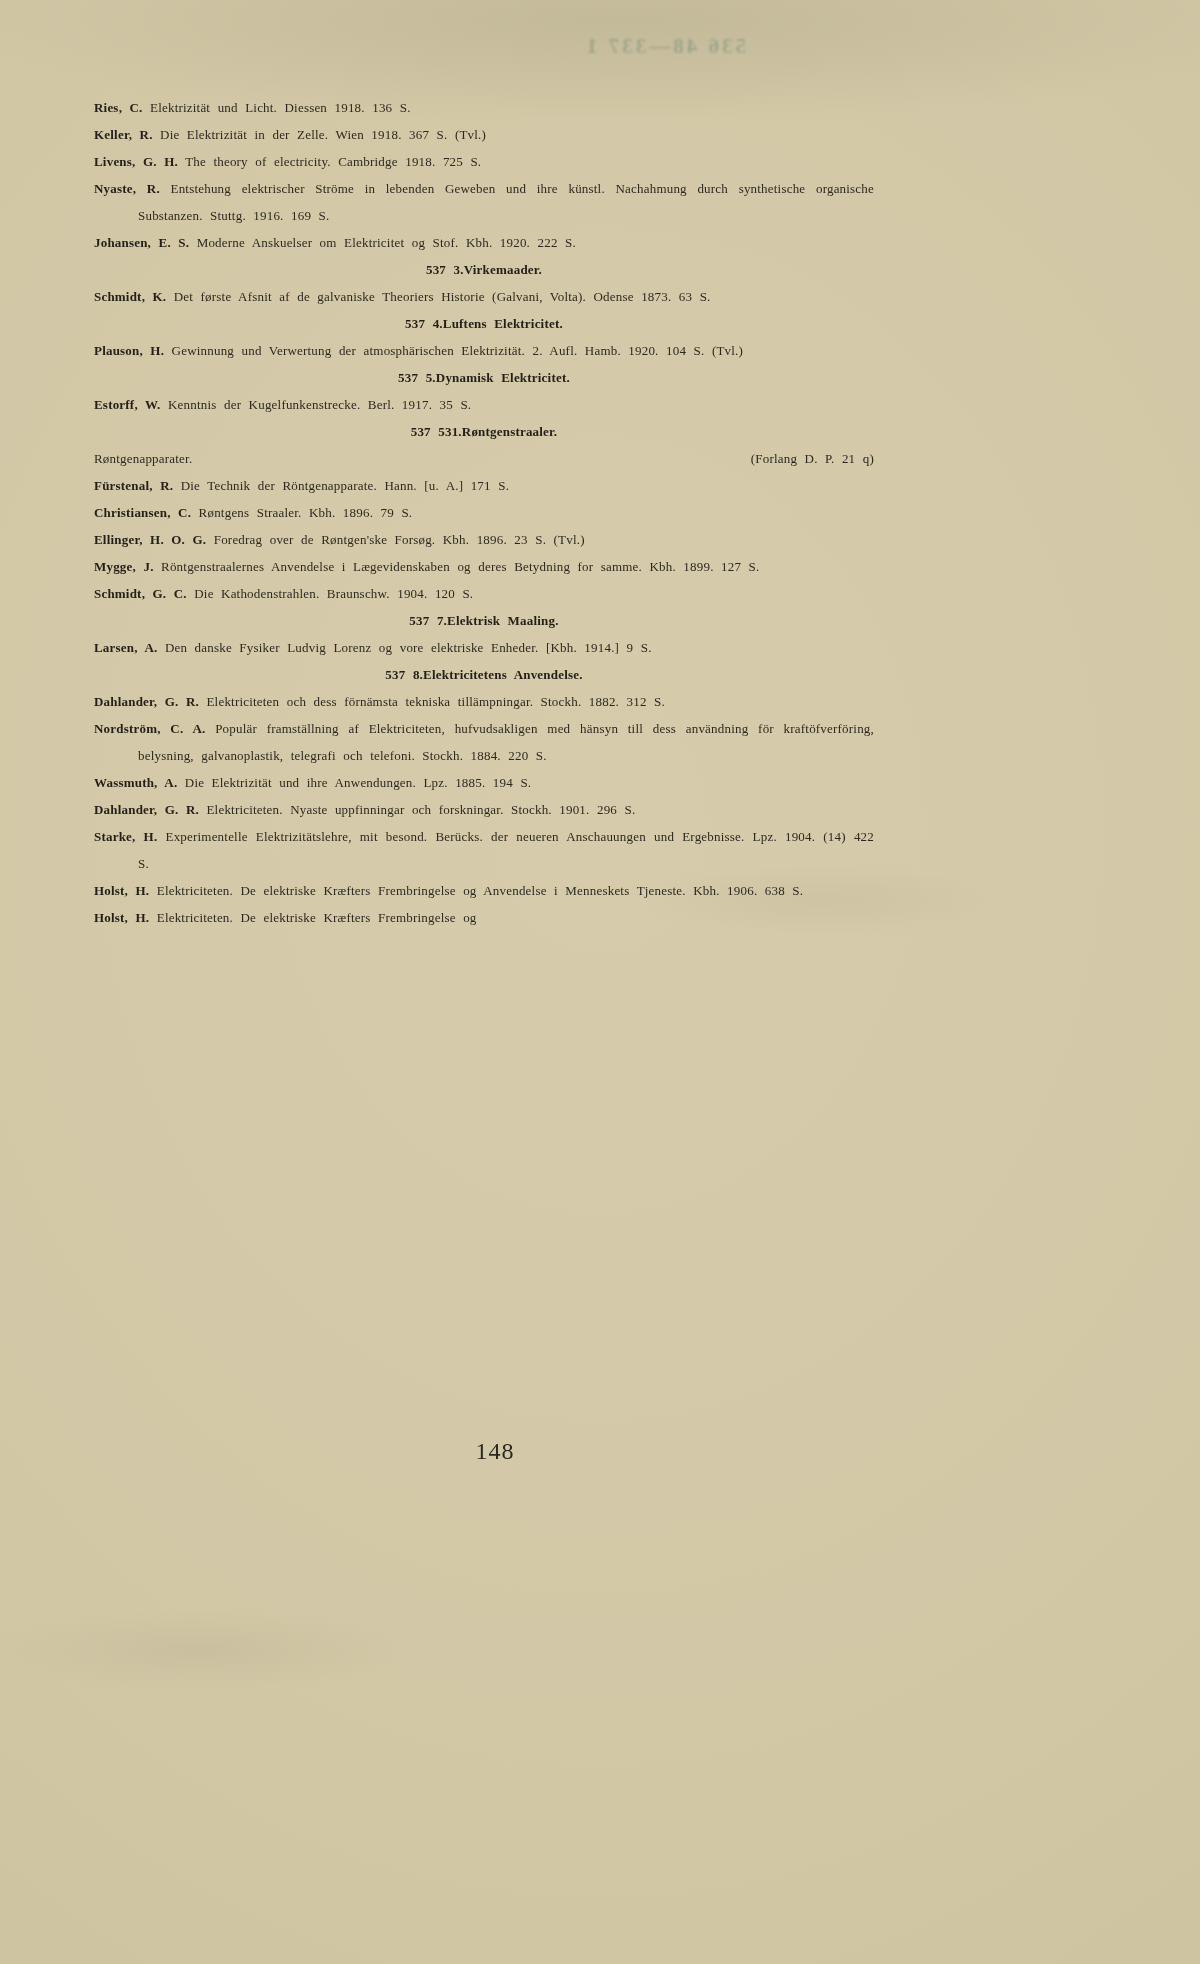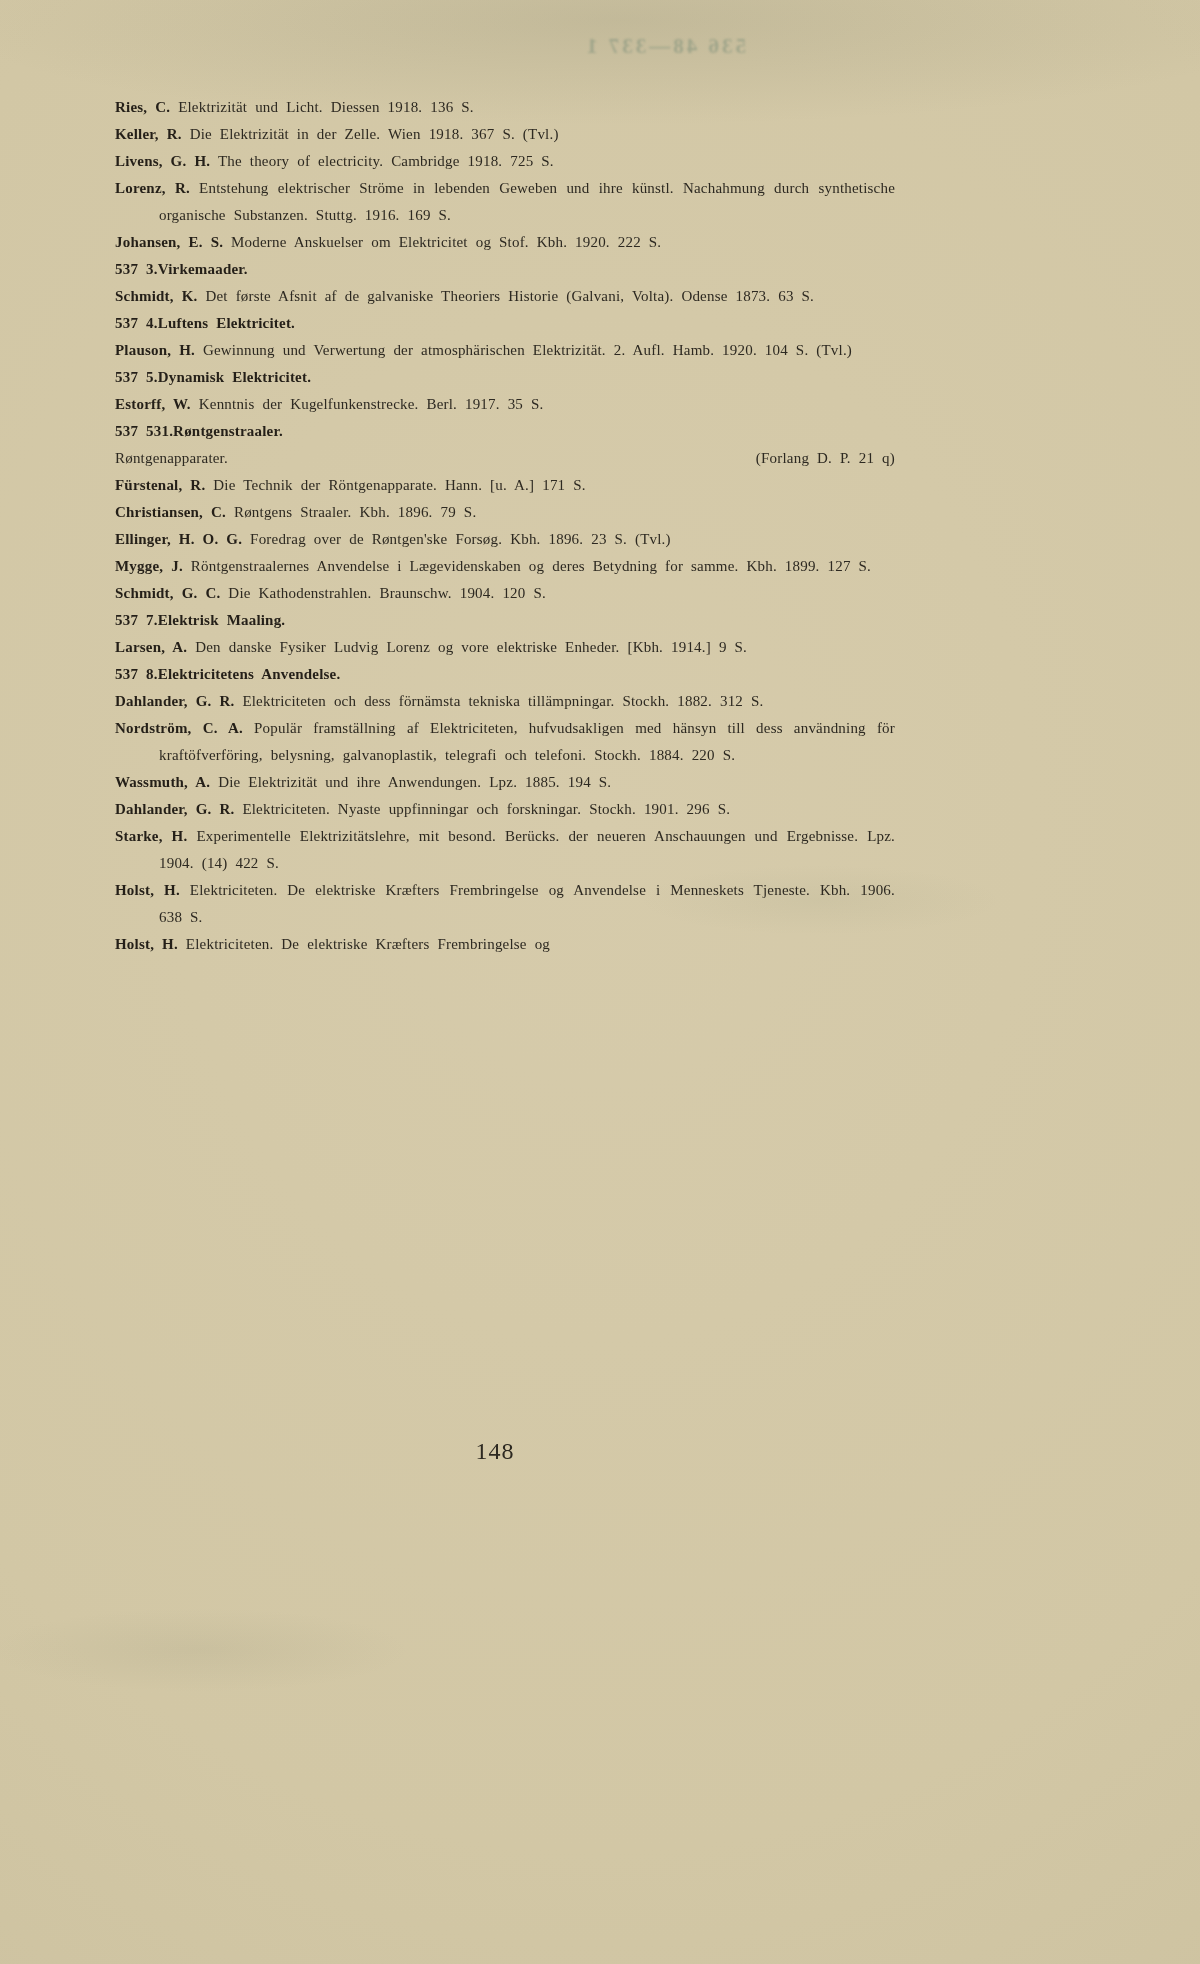--- a/index.html
+++ b/index.html
@@ -30,38 +30,38 @@
     transform: scaleX(-1);
     color: rgba(70, 110, 95, 0.30);
     filter: blur(1.2px);
     font-size: 21px;
     font-weight: bold;
     letter-spacing: 3px;
     user-select: none;
   }
   .content {
     position: absolute;
-    left: 115px;
+    left: 94px;
     top: 94px;
     width: 780px;
-    font-size: 15px;
+    font-size: 13px;
     line-height: 27px;
     letter-spacing: 0.2px;
     word-spacing: 4px;
   }
   .content p { margin: 0; }
   .item {
     text-align: justify;
     padding-left: 44px;
     text-indent: -44px;
   }
   .author { font-weight: bold; color: #241f18; }
   .section {
     display: flex;
-    justify-content: flex-start;
+    justify-content: center;
     font-weight: bold;
     color: #241f18;
   }
   .split {
     display: flex;
     justify-content: space-between;
     text-align: center;
   }
   .page-number {
     position: absolute;
@@ -75,21 +75,21 @@
 </style>
 </head>
 <body>
 
 <div class="page">
   <div class="ghost-header">536 48—337 1</div>
   <main class="content">
       <p class="item"><span class="author">Ries, C.</span> <span>Elektrizität und Licht. Diessen 1918. 136 S.</span></p>
       <p class="item"><span class="author">Keller, R.</span> <span>Die Elektrizität in der Zelle. Wien 1918. 367 S. (Tvl.)</span></p>
       <p class="item"><span class="author">Livens, G. H.</span> <span>The theory of electricity. Cambridge 1918. 725 S.</span></p>
-      <p class="item"><span class="author">Lorenz, R.</span> <span>Entstehung elektrischer Ströme in lebenden Geweben und ihre künstl. Nachahmung durch synthetische organische Substanzen. Stuttg. 1916. 169 S.</span></p>
+      <p class="item"><span class="author">Nyaste, R.</span> <span>Entstehung elektrischer Ströme in lebenden Geweben und ihre künstl. Nachahmung durch synthetische organische Substanzen. Stuttg. 1916. 169 S.</span></p>
       <p class="item"><span class="author">Johansen, E. S.</span> <span>Moderne Anskuelser om Elektricitet og Stof. Kbh. 1920. 222 S.</span></p>
       <p class="section">
         <span class="code">537 3.</span>
         <span class="title">Virkemaader.</span>
       </p>
       <p class="item"><span class="author">Schmidt, K.</span> <span>Det første Afsnit af de galvaniske Theoriers Historie (Galvani, Volta). Odense 1873. 63 S.</span></p>
       <p class="section">
         <span class="code">537 4.</span>
         <span class="title">Luftens Elektricitet.</span>
       </p>

